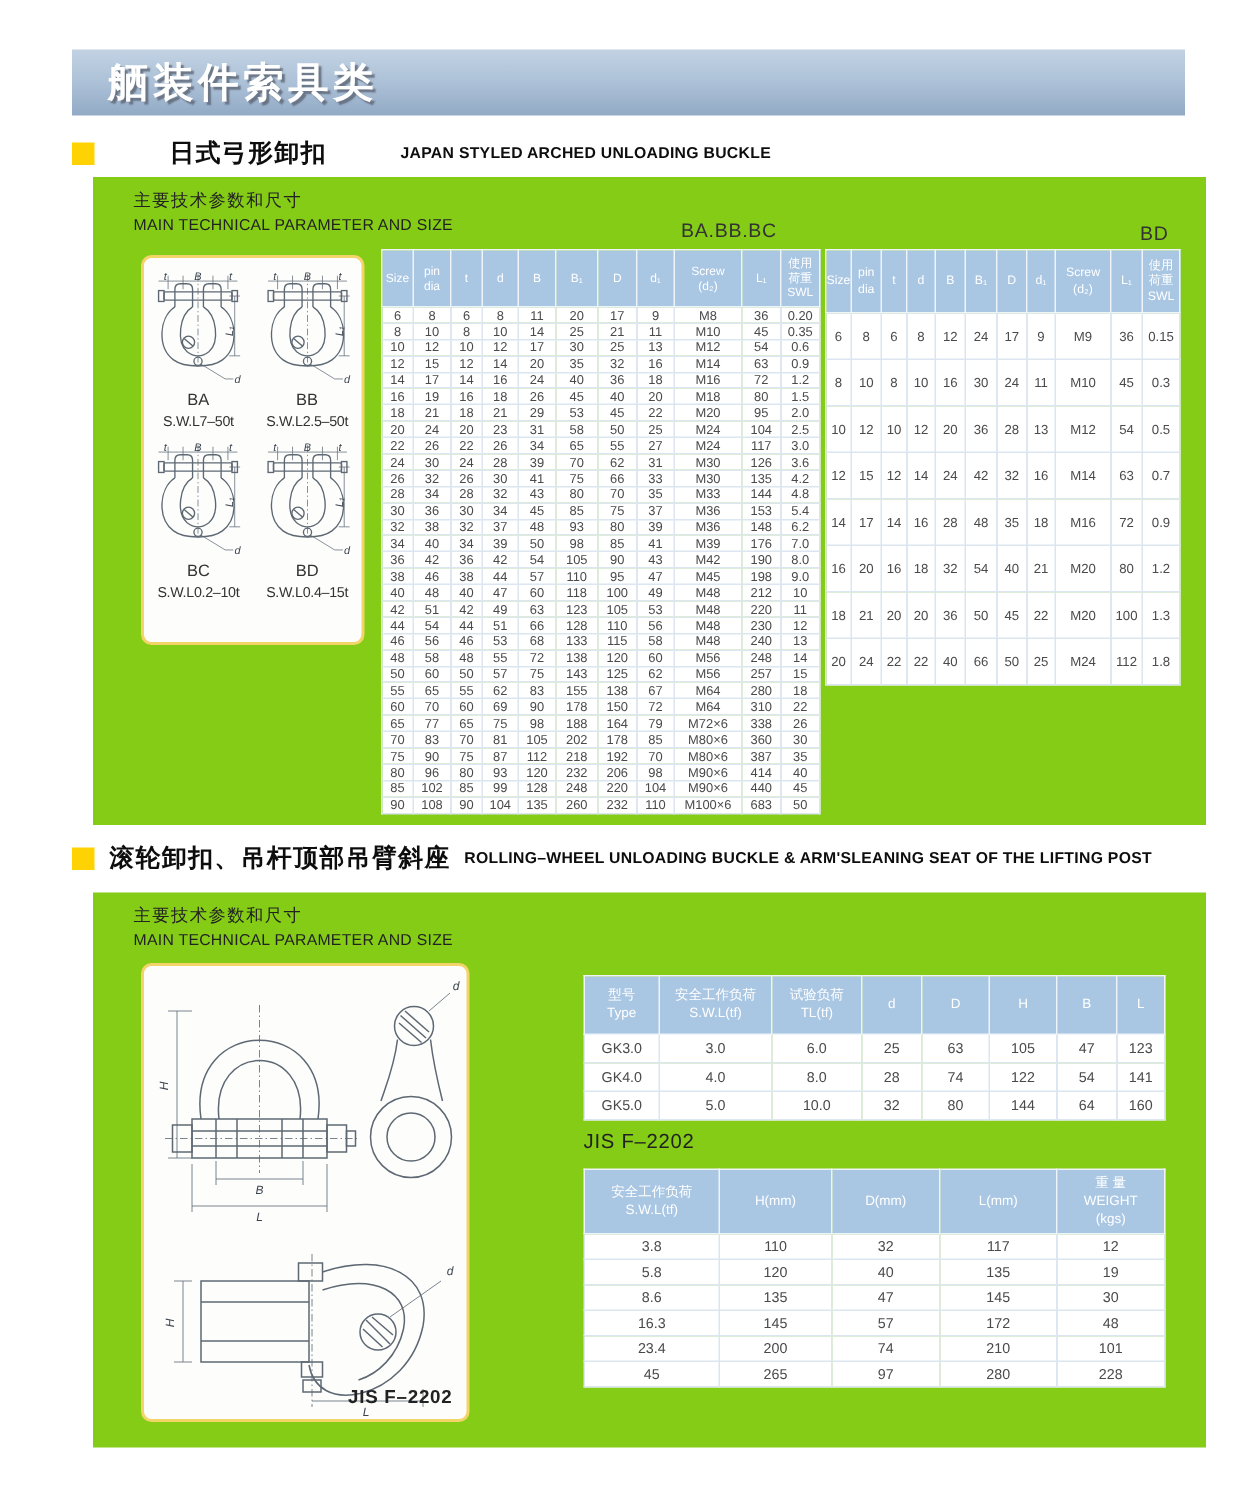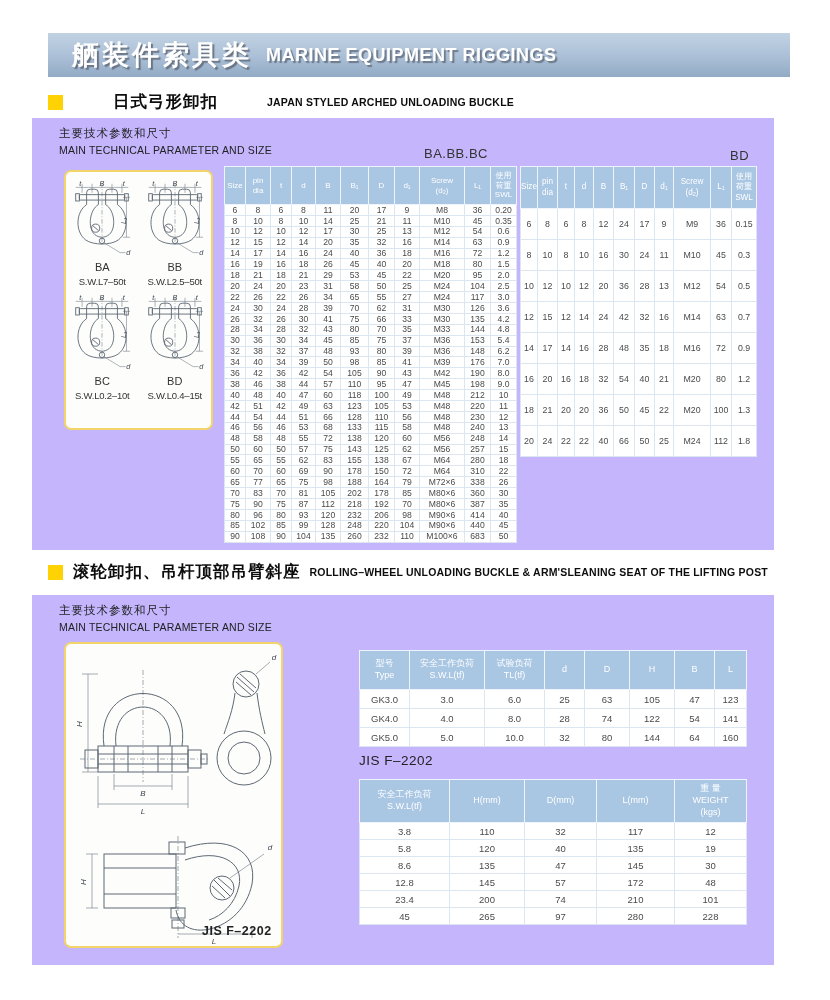--- a/index.html
+++ b/index.html
@@ -17,21 +17,21 @@
 
   
   .sec-head{position:absolute;left:48px;display:flex;align-items:center;}
   #sec1-head{top:91px;gap:40px;}
   #sec2-head{top:561px;}
   .bullet{width:15px;height:15px;background:#ffd203;margin-right:10px;flex:0 0 auto;}
   .sec-zh{font-size:16.5px;font-weight:bold;color:#0d0d0d;letter-spacing:1px;}
   .sec-en{font-size:10.5px;font-weight:bold;color:#0d0d0d;margin-left:9px;letter-spacing:.2px;}
 
   
-  .panel{position:absolute;left:32px;width:742px;background:#c4b5fd;}
+  .panel{position:absolute;left:62px;width:742px;background:#84cc16;}
   #panel1{top:118px;height:432px;}
   #panel2{top:595px;height:370px;}
   .param{position:absolute;left:27px;color:#222;}
   .param-zh{font-size:11.5px;letter-spacing:1px;}
   .param-en{font-size:10.5px;margin-top:3px;letter-spacing:.2px;}
 
   
   .cap{position:absolute;color:#333;font-size:13px;letter-spacing:.5px;}
   #cap1{left:392px;top:28px;}
   #cap2{left:698px;top:30px;}
@@ -106,21 +106,20 @@
         <circle cx="32" cy="66" r="3"></circle>
       </g>
     </g>
   </defs>
 </svg>
 
 <div class="page">
 
   <header class="banner">
     <span class="banner-zh">舾装件索具类</span>
-    <span class="banner-en">MARINE EQUIPMENT RIGGINGS</span>
   </header>
 
   <div class="sec-head" id="sec1-head">
     <span class="bullet"></span>
     <span class="sec-zh">日式弓形卸扣</span>
     <span class="sec-en">JAPAN STYLED ARCHED  UNLOADING BUCKLE</span>
   </div>
 
   <section class="panel" id="panel1">
     <div class="param" style="top:8px">
@@ -955,21 +954,21 @@
             <td>19</td>
           </tr>
           <tr>
             <td>8.6</td>
             <td>135</td>
             <td>47</td>
             <td>145</td>
             <td>30</td>
           </tr>
           <tr>
-            <td>12.8</td>
+            <td>16.3</td>
             <td>145</td>
             <td>57</td>
             <td>172</td>
             <td>48</td>
           </tr>
           <tr>
             <td>23.4</td>
             <td>200</td>
             <td>74</td>
             <td>210</td>

